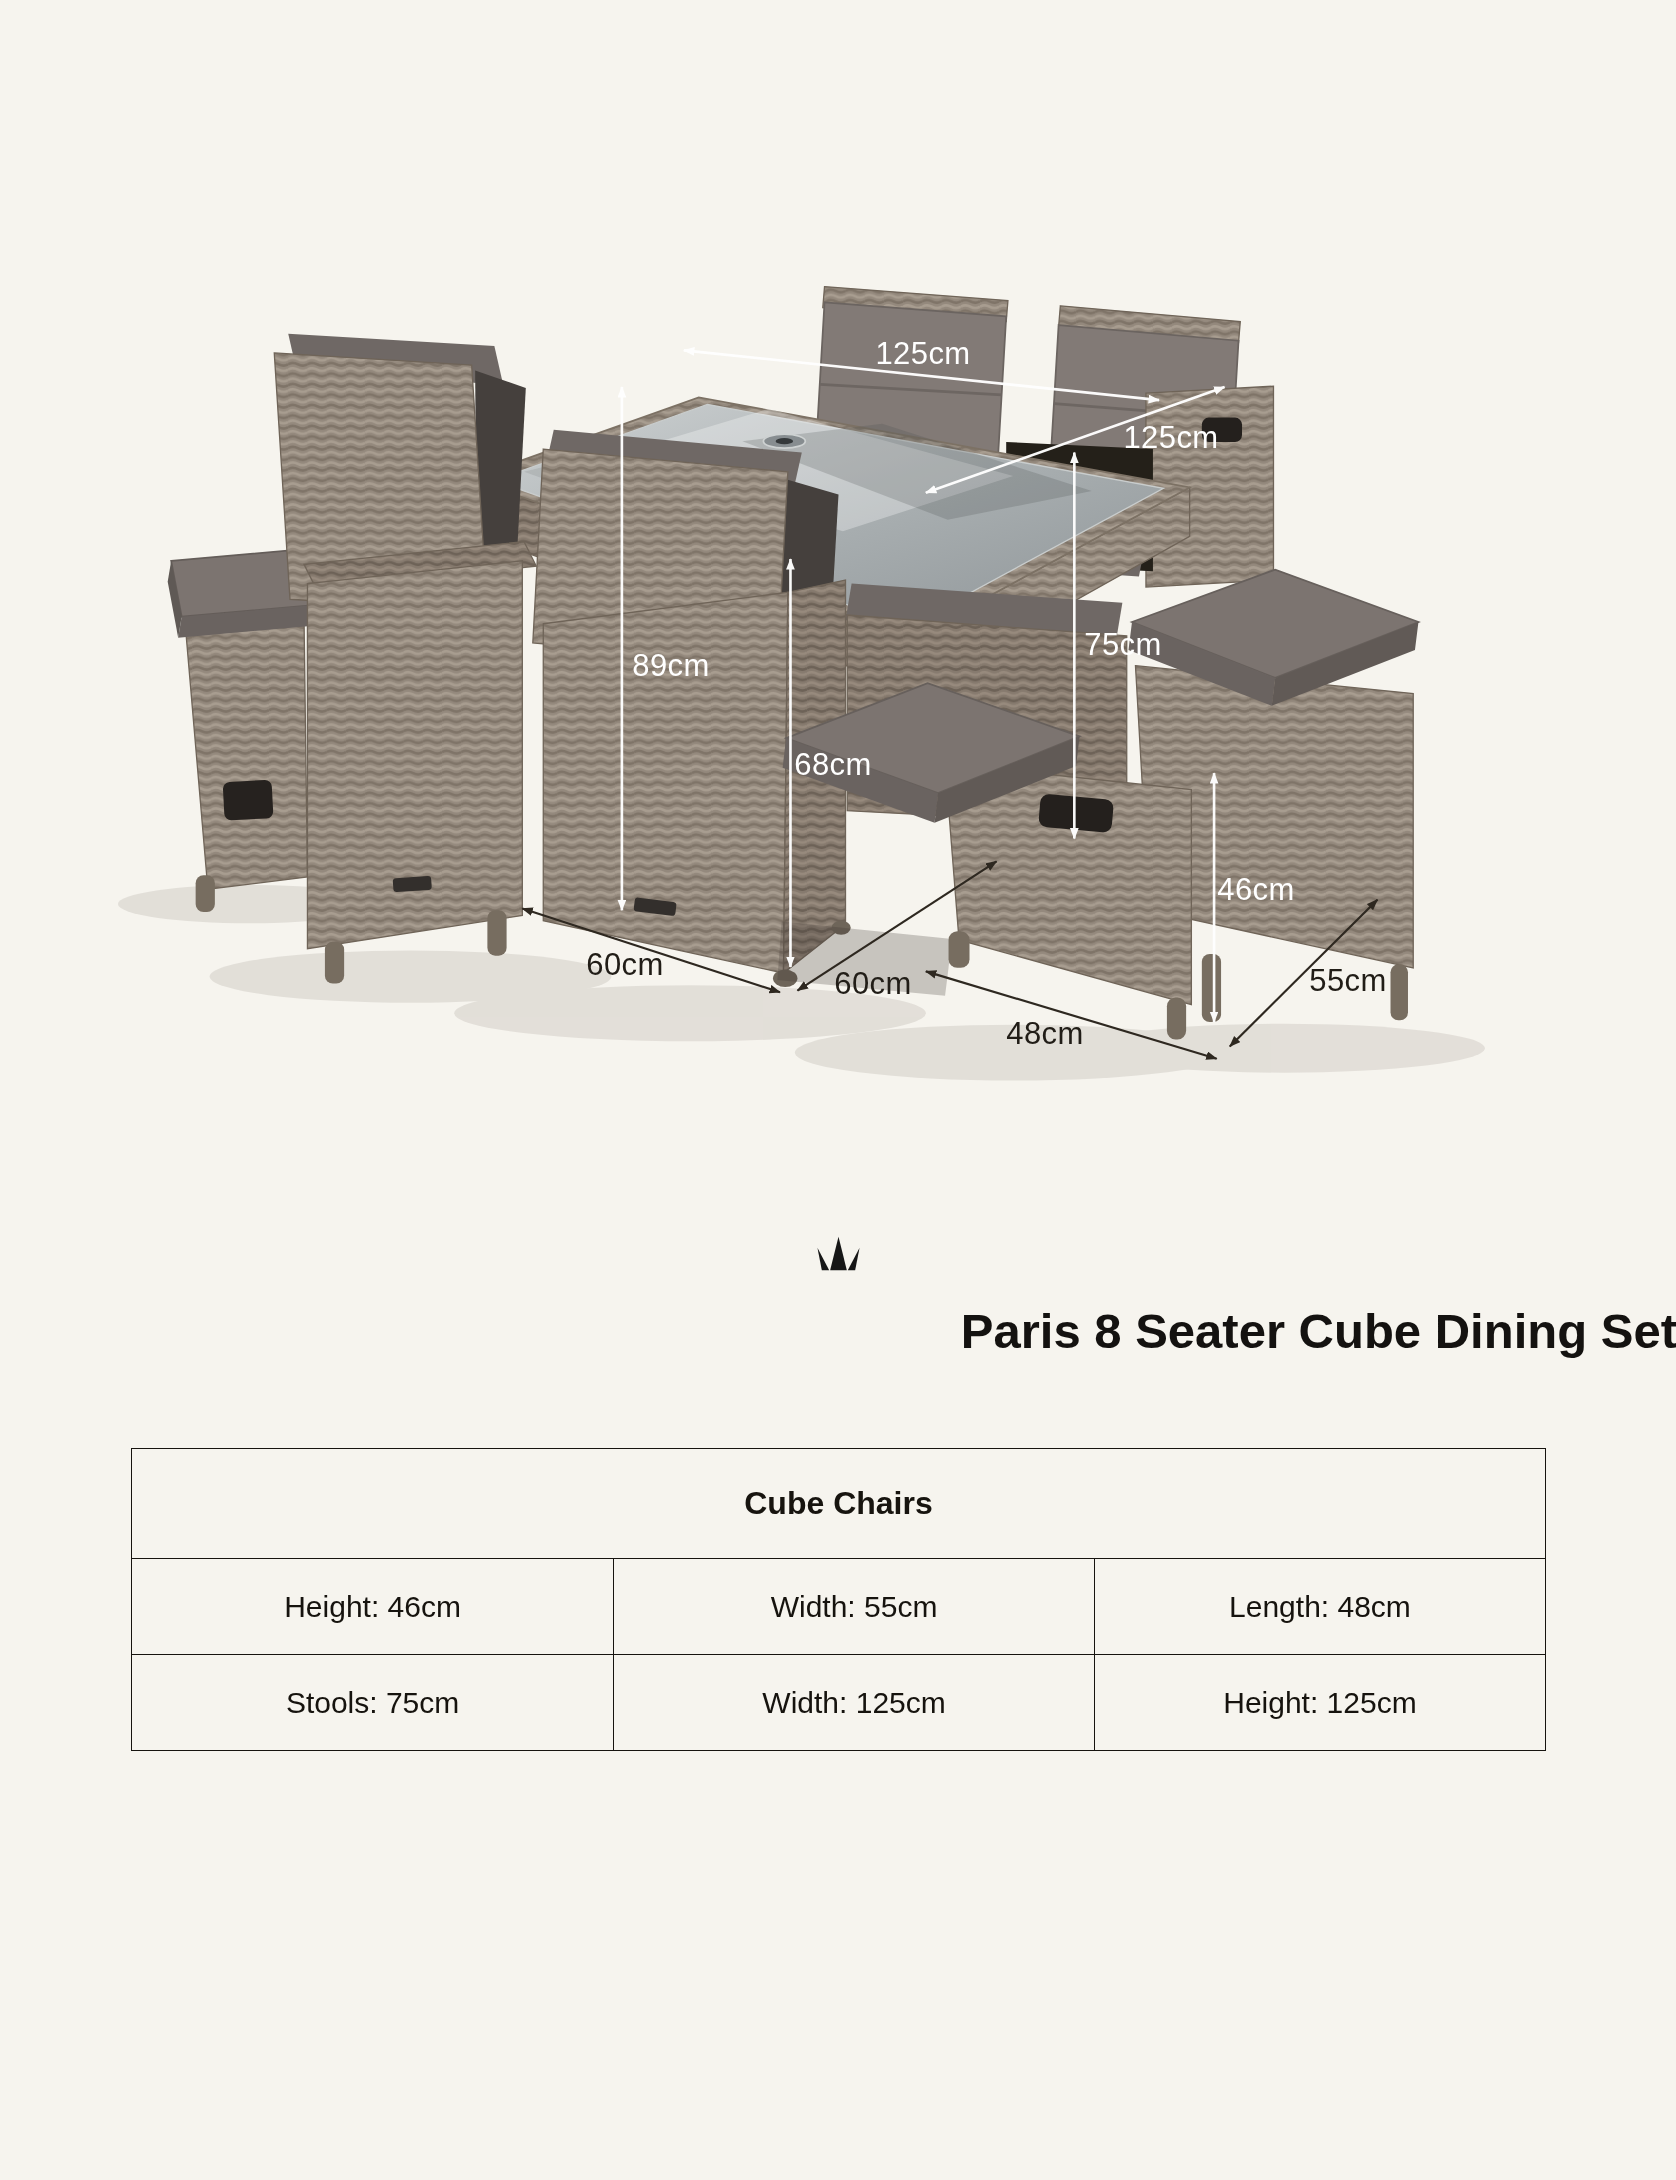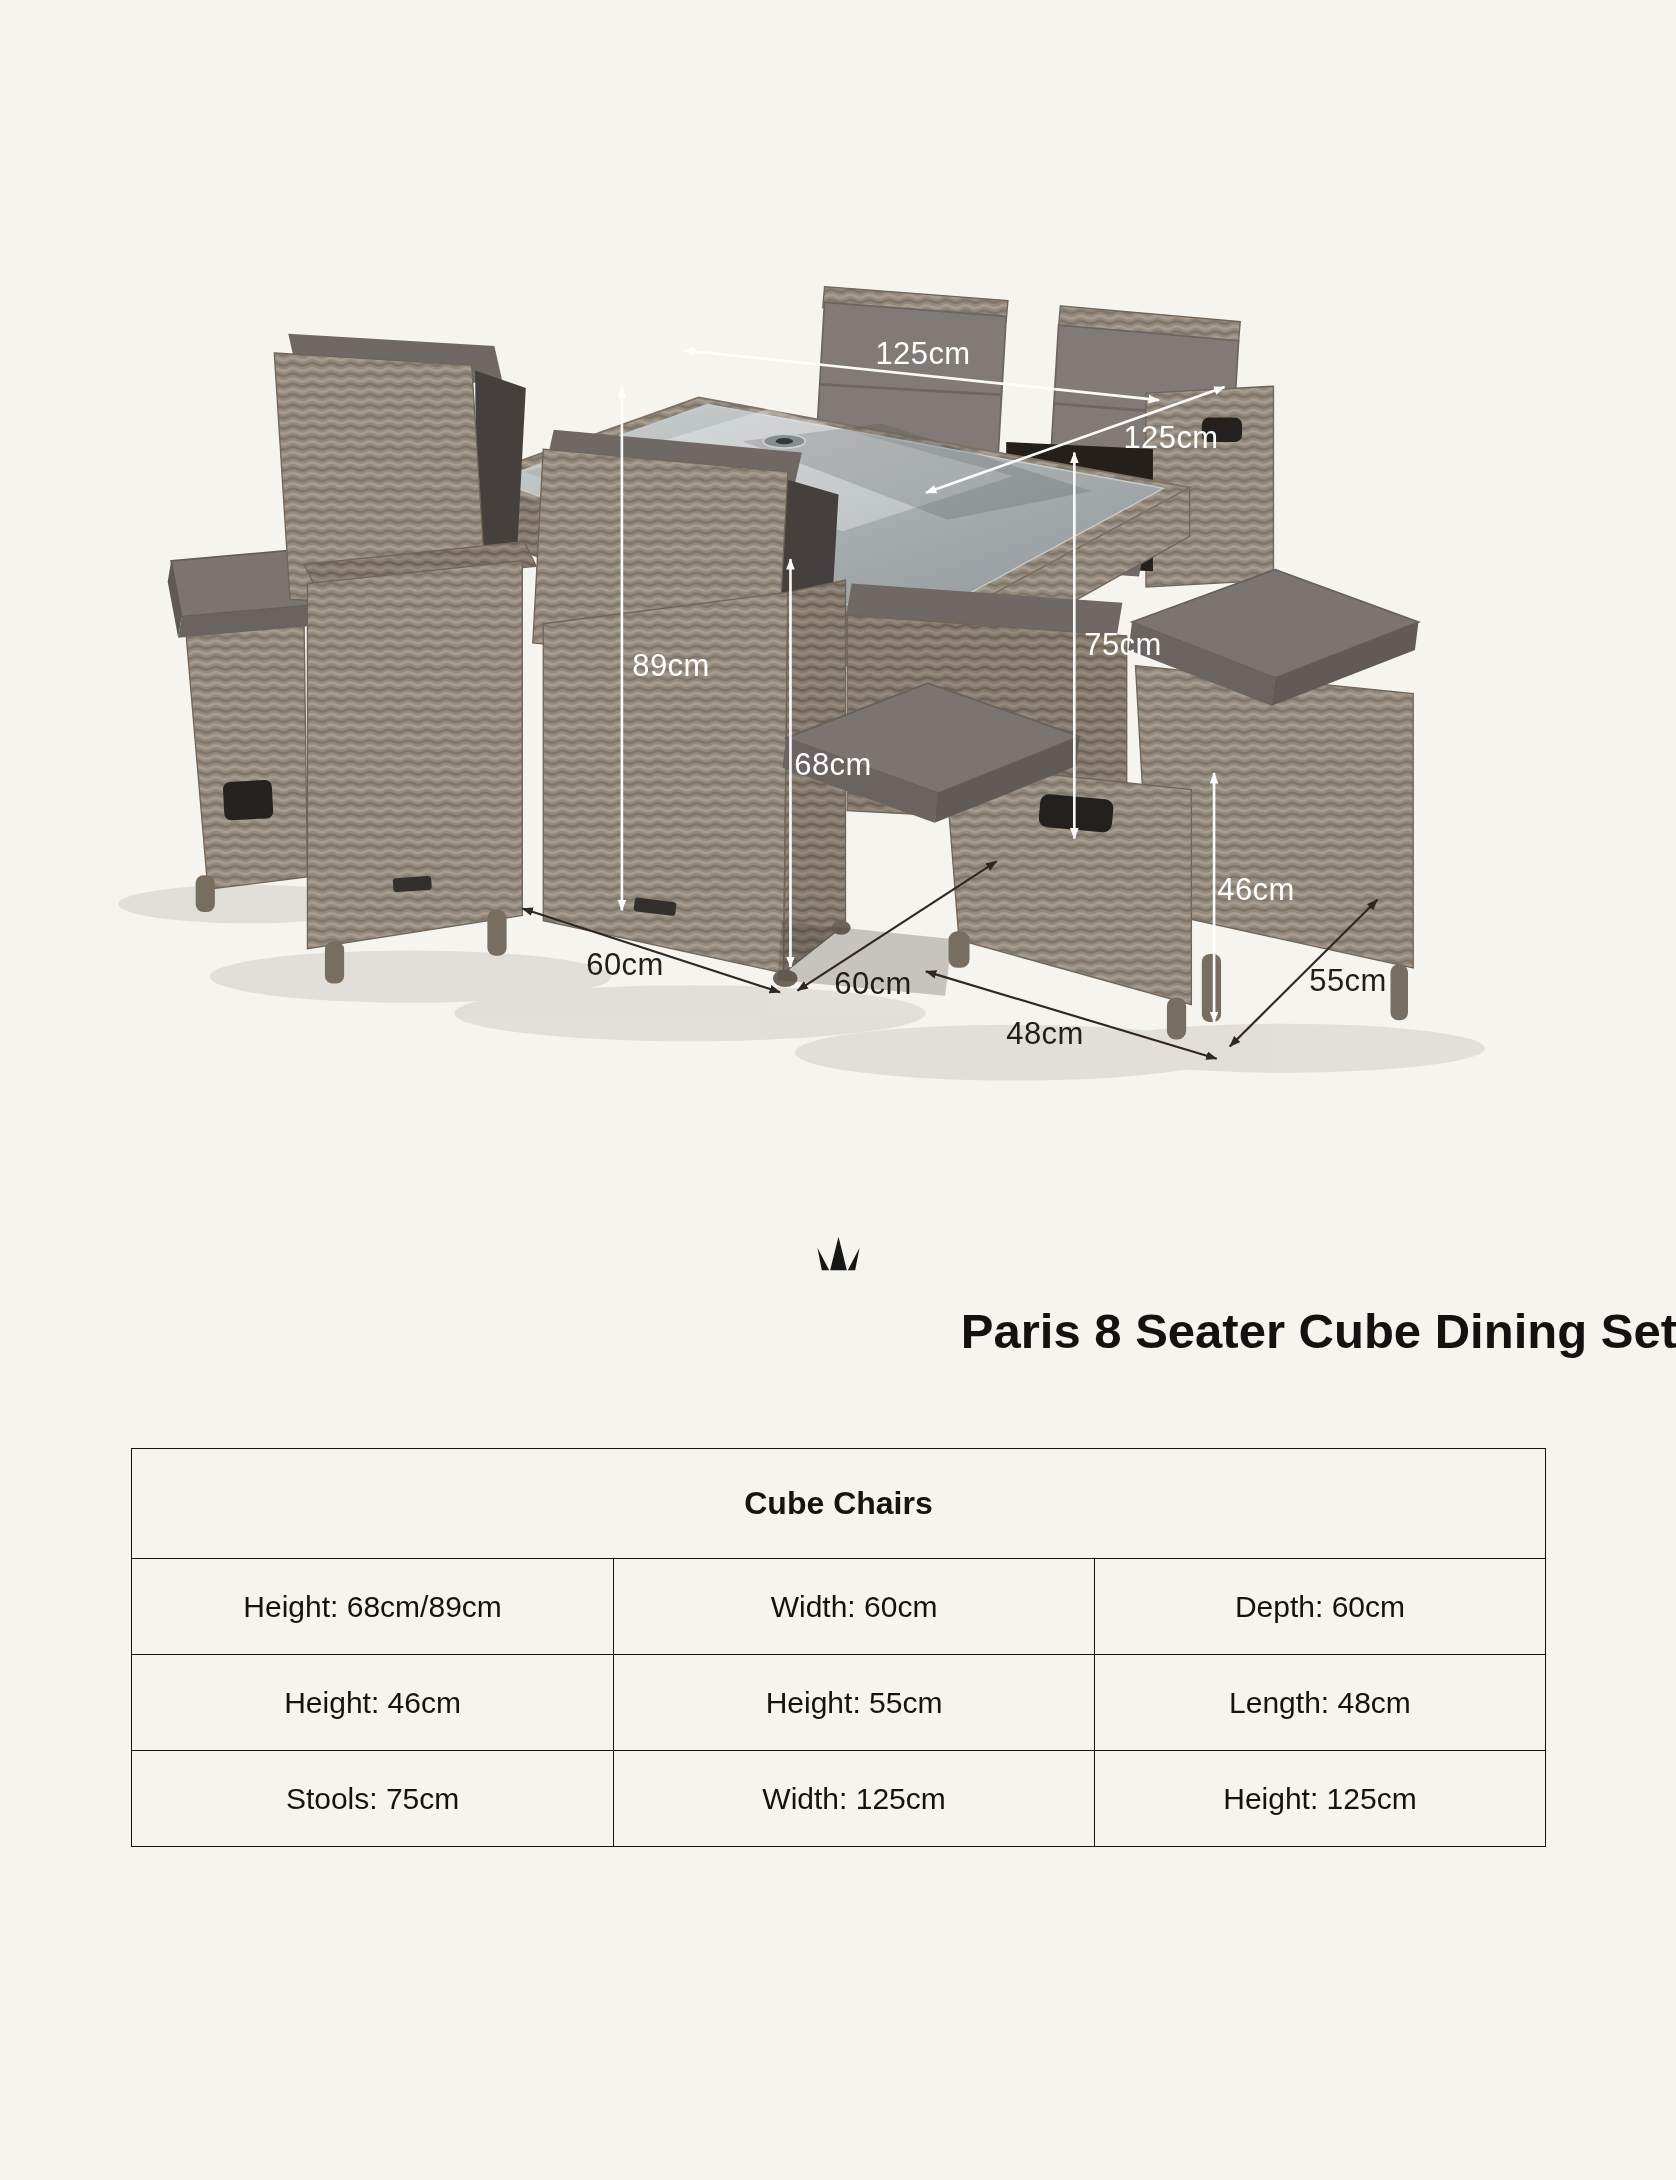--- a/index.html
+++ b/index.html
@@ -200,27 +200,22 @@
   <colgroup>
       <col style="width:34.1%">
       <col style="width:34.0%">
       <col style="width:31.9%">
     </colgroup>
   <tbody>
     <tr>
       <td class="hdr" colspan="3">Cube Chairs</td>
     </tr>
     <tr>
-      <td class="val">Height: 68cm/89cm</td>
-      <td class="val">Width: 60cm</td>
-      <td class="val">Depth: 60cm</td>
-    </tr>
-    <tr>
       <td class="val">Height: 46cm</td>
-      <td class="val">Height: 55cm</td>
+      <td class="val">Width: 55cm</td>
       <td class="val">Length: 48cm</td>
     </tr>
     <tr>
       <td class="val">Stools: 75cm</td>
       <td class="val">Width: 125cm</td>
       <td class="val">Height: 125cm</td>
     </tr>
   </tbody>
 </table>
 

